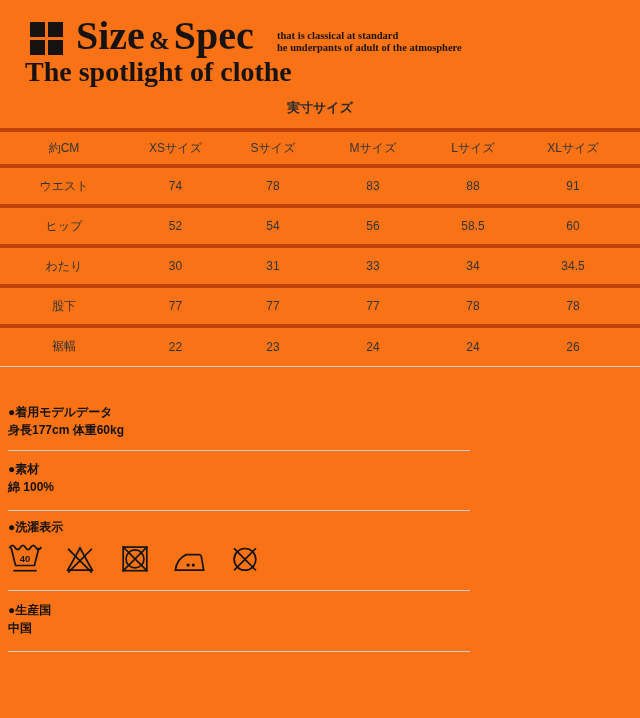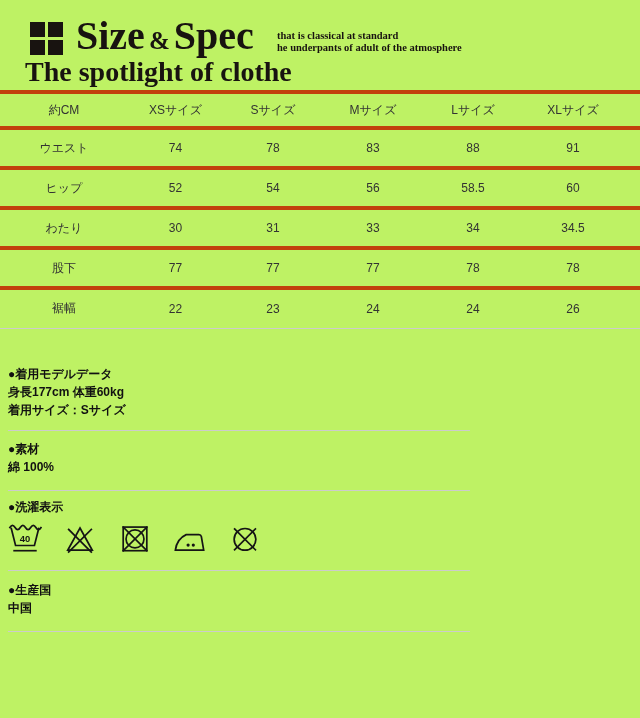--- a/index.html
+++ b/index.html
@@ -2,21 +2,21 @@
 <html><head>
 <meta charset="utf-8">
 <style>
   * { margin:0; padding:0; box-sizing:border-box; }
   html,body { background:#ffffff; }
   body {
     width:640px; height:718px;
     font-family:"Liberation Sans", sans-serif;
     color:#333333;
   }
-  .page { position:relative; width:640px; height:718px; background:#bef264; overflow:hidden; }
+  .page { position:relative; width:640px; height:718px; background:#f97316; overflow:hidden; }
 
   
   .header { position:relative; height:90px; }
   .logo-squares {
     position:absolute; left:30px; top:22px;
     width:33px; height:33px;
     display:grid; grid-template-columns:15px 15px; grid-template-rows:15px 15px; gap:3px;
   }
   .logo-squares span { background:#181310; display:block; }
   .brand-title {
@@ -90,20 +90,21 @@
         <span></span>
     </div>
     <div class="brand-title"><span>Size</span><span class="amp">&amp;</span><span>Spec</span></div>
     <div class="brand-subtitle">The spotlight of clothe</div>
     <div class="tagline">
       <div>that is classical at standard</div>
       <div>he underpants of adult of the atmosphere</div>
     </div>
   </div>
 
+  <div class="size-title">実寸サイズ</div>
 
   <table class="size-table">
     <colgroup>
       <col style="width:128px">
         <col style="width:95px">
         <col style="width:100px">
       <col style="width:100px">
         <col style="width:100px">
         <col style="width:117px">
     </colgroup>
@@ -159,21 +160,20 @@
         <td class="col-last">26</td>
       </tr>
     </tbody>
   </table>
 
   <div class="info">
 
     <div class="sec sec-model">
       <div>●着用モデルデータ</div>
       <div>身長177cm 体重60kg</div>
-      <div>着用サイズ：Sサイズ</div>
     </div>
 
     <hr class="divider div-1">
 
     <div class="sec sec-material">
       <div>●素材</div>
       <div>綿 100%</div>
     </div>
 
     <hr class="divider div-2">

